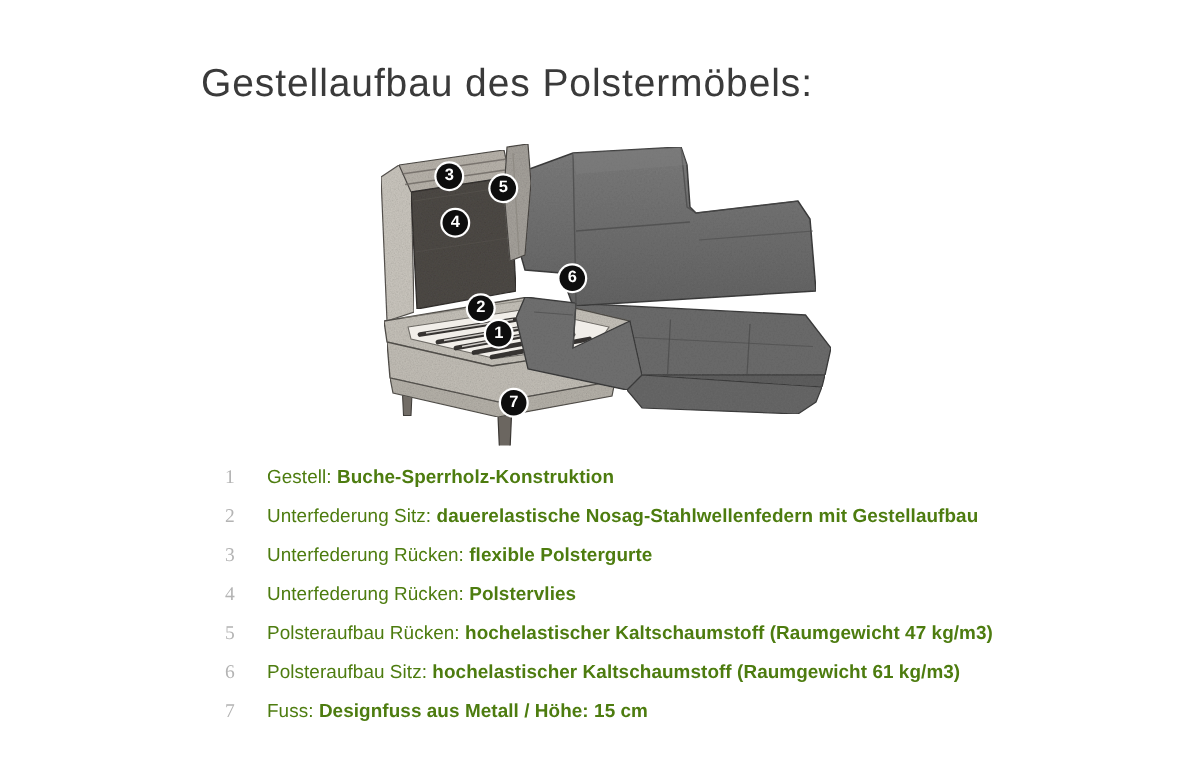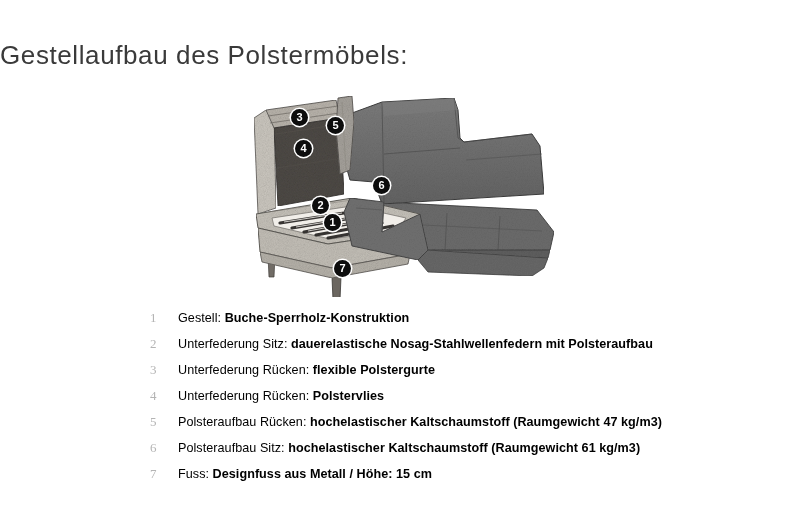--- a/index.html
+++ b/index.html
@@ -15,20 +15,21 @@
     font-family: "Liberation Sans", sans-serif;
     color: #1a1a1a;
   }
 
   
   #page-title {
     position: absolute;
     left: 0;
     top: 40px;
     width: 676px;
+    text-align: center;
     font-family: "Liberation Sans", sans-serif;
     font-size: 26px;
     font-weight: 300;
     letter-spacing: 0.6px;
     color: #3a3a3a;
     white-space: nowrap;
   }
 
   
   #illustration {
@@ -86,21 +87,21 @@
     flex: 0 0 28px;
     font-family: "Liberation Serif", serif;
     font-size: 13px;
     color: #b4b4b4;
     text-align: left;
     padding-left: 2px;
   }
   .legend-text {
     font-family: "Liberation Sans", sans-serif;
     font-size: 12.6px;
-    color: #000000;
+    color: #4d7c0f;
     white-space: nowrap;
     letter-spacing: 0.05px;
   }
   .legend-text .lead { font-weight: 400; }
   .legend-text .emph { font-weight: 700; }
 </style>
 </head>
 <body>
 
 <div id="page-title">Gestellaufbau des Polstermöbels:</div>
@@ -227,21 +228,21 @@
 
 <div id="legend">
 
   <div class="legend-row">
     <div class="legend-num">1</div>
     <div class="legend-text"><span class="lead">Gestell: </span><span class="emph">Buche-Sperrholz-Konstruktion</span></div>
   </div>
 
   <div class="legend-row">
     <div class="legend-num">2</div>
-    <div class="legend-text"><span class="lead">Unterfederung Sitz: </span><span class="emph">dauerelastische Nosag-Stahlwellenfedern mit Polsteraufbau</span></div>
+    <div class="legend-text"><span class="lead">Unterfederung Sitz: </span><span class="emph">dauerelastische Nosag-Stahlwellenfedern mit Gestellaufbau</span></div>
   </div>
 
   <div class="legend-row">
     <div class="legend-num">3</div>
     <div class="legend-text"><span class="lead">Unterfederung Rücken: </span><span class="emph">flexible Polstergurte</span></div>
   </div>
 
   <div class="legend-row">
     <div class="legend-num">4</div>
     <div class="legend-text"><span class="lead">Unterfederung Rücken: </span><span class="emph">Polstervlies</span></div>

